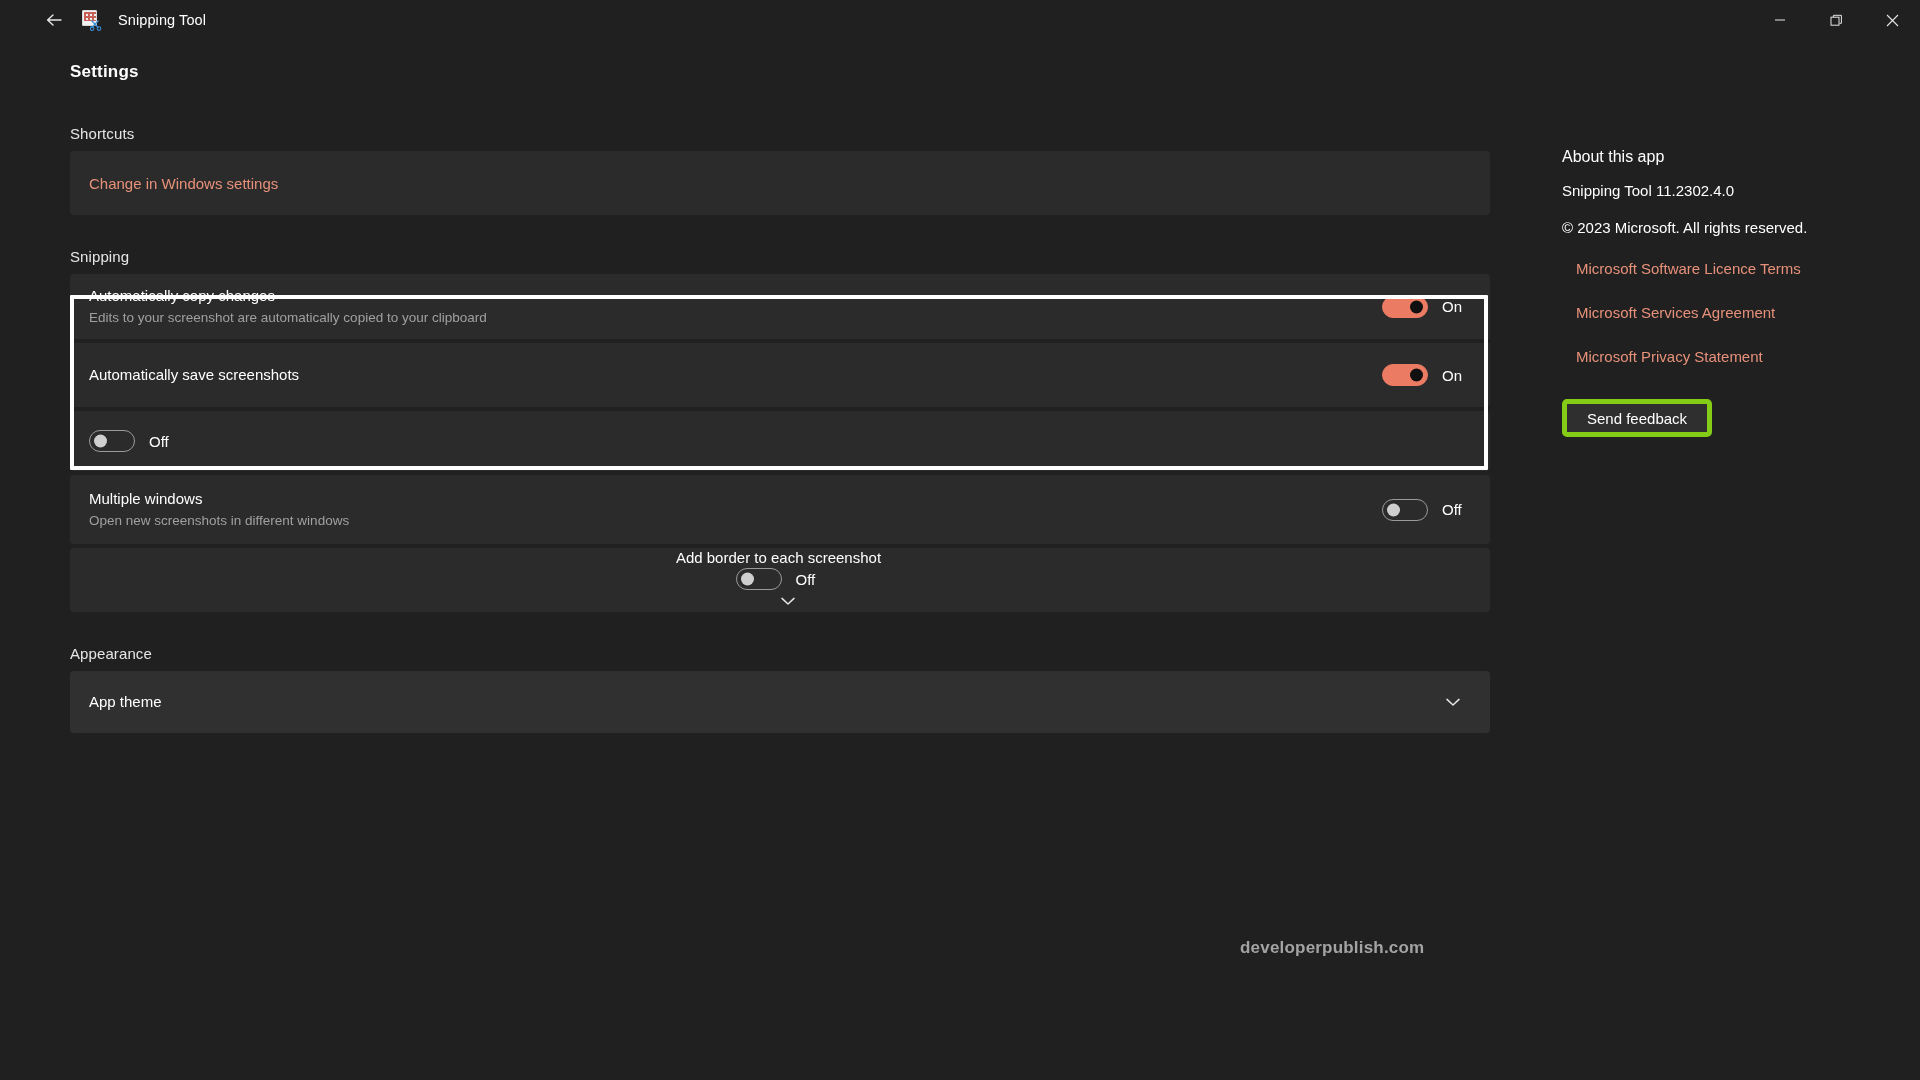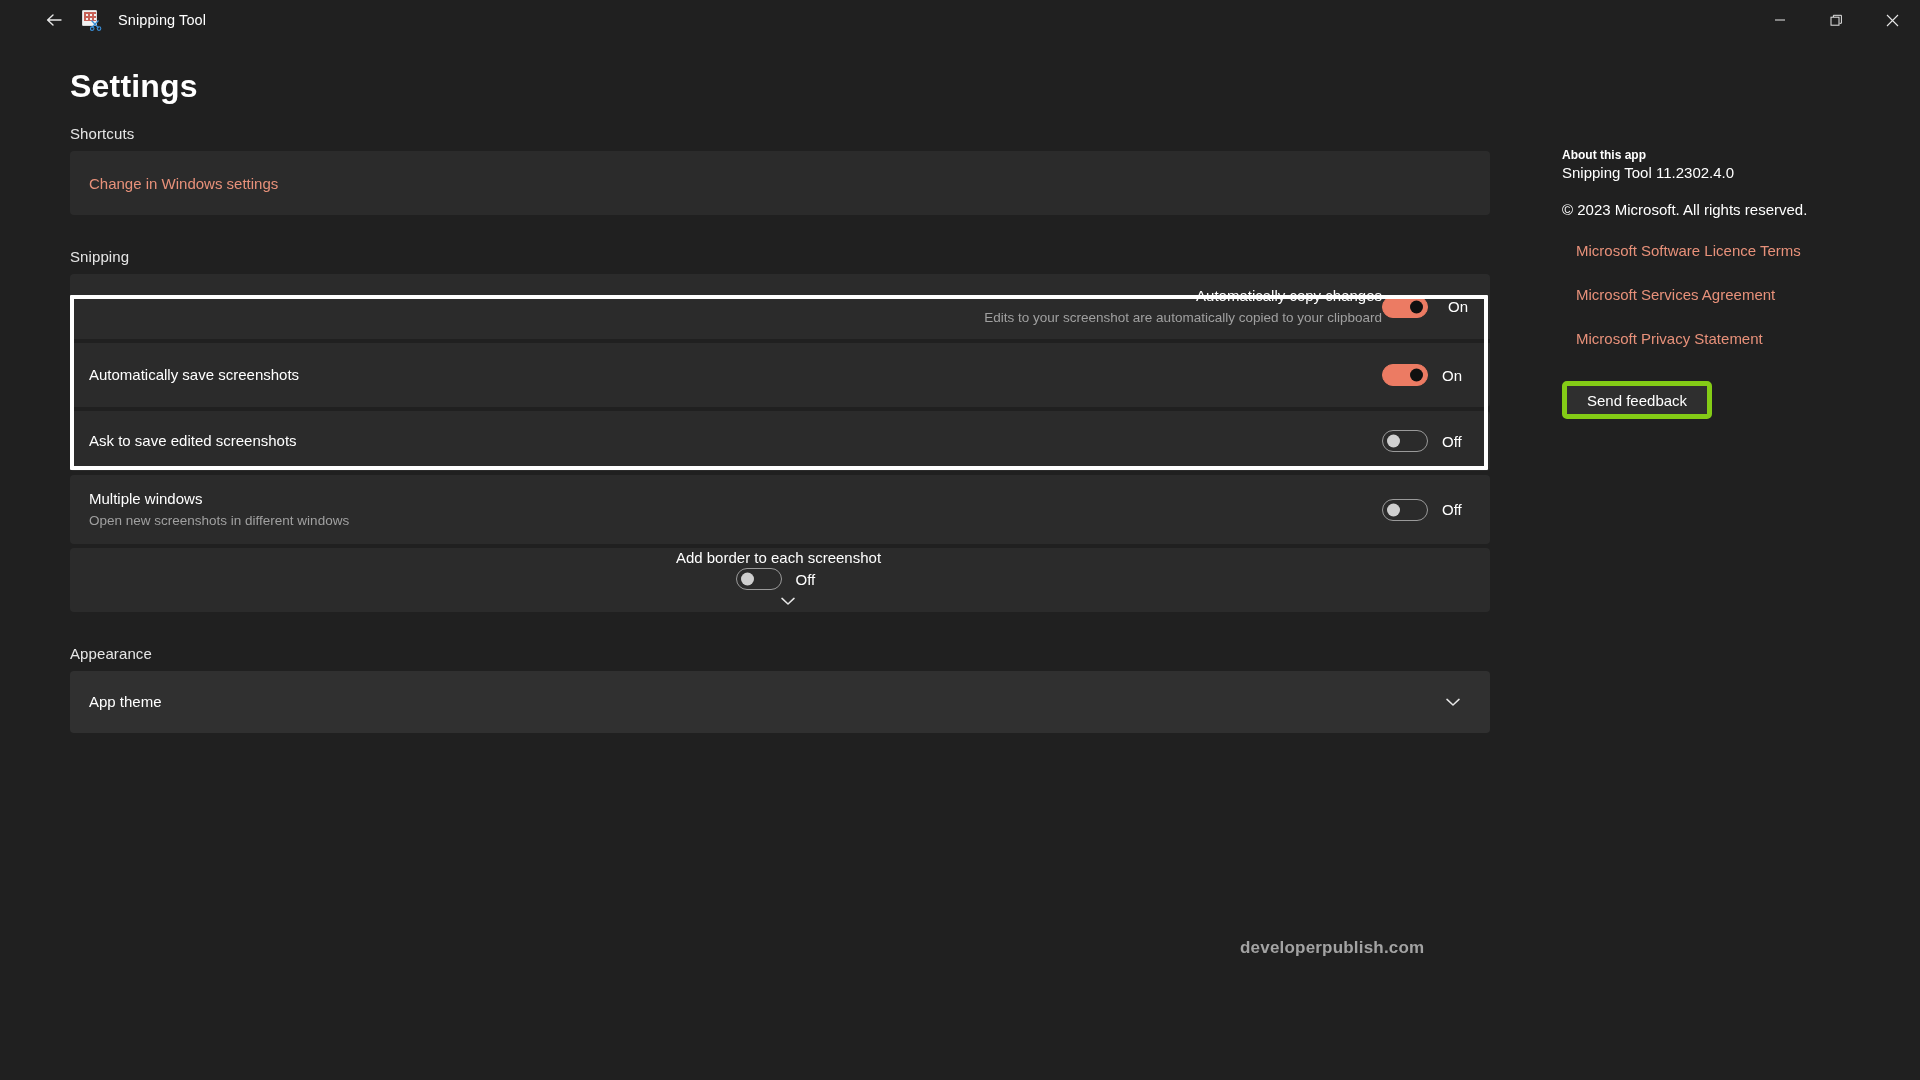--- a/index.html
+++ b/index.html
@@ -46,22 +46,22 @@
   .win-controls {
     position:absolute; right:0; top:0; height:40px; display:flex;
   }
   .win-btn {
     width:56px; height:40px; display:flex; align-items:center; justify-content:center;
     cursor:pointer;
   }
 
   
   .page-title {
-    position:absolute; left:70px; top:68px;
-    font-size:32px; font-weight:bold; color:#ffffff; letter-spacing:.2px;
+    position:absolute; left:70px; top:62px;
+    font-size:17px; font-weight:bold; color:#ffffff; letter-spacing:.2px;
   }
 
   .content { position:absolute; left:70px; top:125px; width:1420px; }
 
   .section-label {
     font-size:15px; color:#e6e6e6; margin-bottom:9px; letter-spacing:.1px;
   }
   .section-label.appearance-label { margin-top:0; }
 
   .card {
@@ -113,21 +113,21 @@
     border-radius:1px;
   }
 
   
   .inner-divider { height:4px; background:#202020; }
 
   
   .about {
     position:absolute; left:1562px; top:148px; width:330px;
   }
-  .about-title { font-size:12px; font-weight:bold; color:#ffffff; margin-bottom:2px; }
+  .about-title { font-size:16px; font-weight:normal; color:#ffffff; margin-bottom:16px; }
   .about-line { font-size:15px; color:#ffffff; margin-bottom:20px; }
   .about-link {
     font-size:15px; color:#e8917a; margin:0 0 27px 14px; cursor:pointer; display:block;
   }
   .feedback-btn {
     margin-left:0px; margin-top:7px;
     background:#2f2f2f; border:5px solid #84cc16; border-radius:5px;
     height:38px; padding:0 20px; color:#ffffff; font-size:15px;
     font-family:"Liberation Sans", sans-serif; cursor:pointer;
     display:inline-flex; align-items:center;
@@ -192,21 +192,21 @@
 
     <div class="section-label">Shortcuts</div>
 
     <div class="card" style="height:64px; margin-bottom:33px;">
       <div class="link-text" style="">Change in Windows settings</div>
     </div>
 
     <div class="section-label">Snipping</div>
 
     <div class="card rowstack" style="margin-bottom:4px;">
-      <div class="row" style="min-height:65px;text-align:right;">
+      <div class="row" style="min-height:65px;">
         <div class="row-texts">
           <div class="row-title">Automatically copy changes</div>
           <div class="row-sub">Edits to your screenshot are automatically copied to your clipboard</div>
         </div>
         <div class="toggle-wrap">
           <div class="toggle on">
             <div class="knob"></div>
           </div>
           <div class="toggle-state">On</div>
         </div>
@@ -221,23 +221,20 @@
         <div class="toggle-wrap">
           <div class="toggle on">
             <div class="knob"></div>
           </div>
           <div class="toggle-state">On</div>
         </div>
       </div>
     </div>
 
     <div class="card" style="height:60px; margin-bottom:4px;">
-      <div class="row-texts">
-        <div class="row-title">Ask to save edited screenshots</div>
-      </div>
       <div class="toggle-wrap">
         <div class="toggle off">
           <div class="knob"></div>
         </div>
         <div class="toggle-state">Off</div>
       </div>
     </div>
 
     <div class="card" style="height:69px; margin-bottom:4px;">
       <div class="row-texts">

